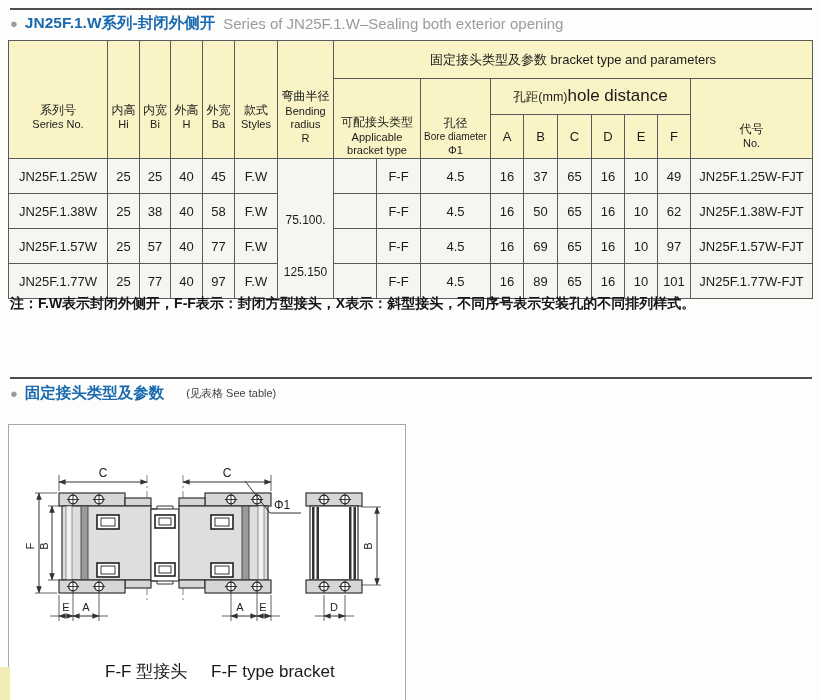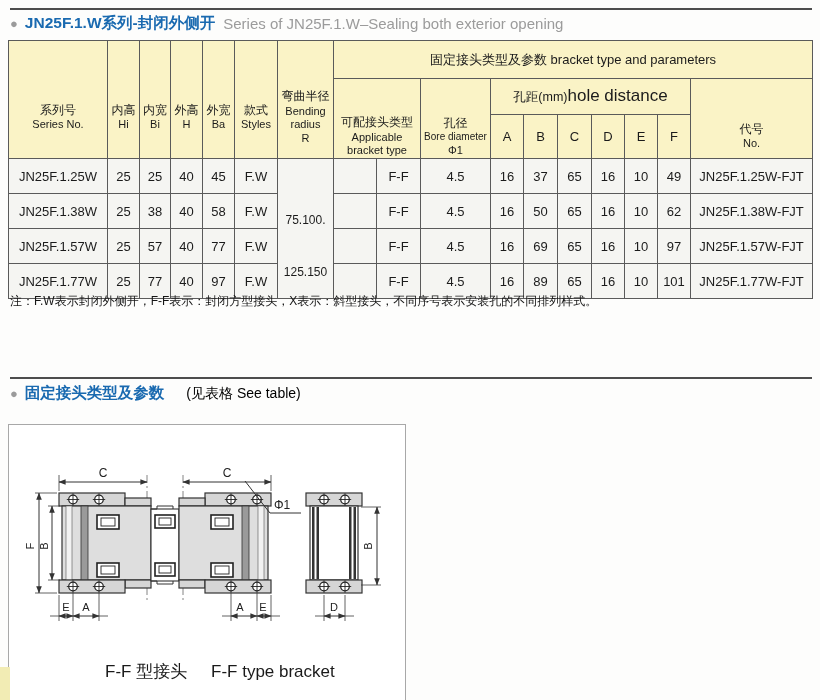--- a/index.html
+++ b/index.html
@@ -7,40 +7,40 @@
     width:820px;height:700px;position:relative;overflow:hidden;
     background:#fdfdfc;
     font-family:"Liberation Sans","DejaVu Sans",sans-serif;
     color:#1b1b1b;
   }
   .rule{position:absolute;left:10px;width:802px;height:2px;background:#4d4d4d;}
   .sec-head{position:absolute;left:10px;display:flex;align-items:center;white-space:nowrap;}
   .bullet{color:#9b9b9b;font-size:13px;margin-right:7px;}
   .sec-zh{color:#1a6ab0;font-weight:bold;font-size:15.5px;margin-right:8px;}
   .sec-en{color:#9b9b9b;font-size:15px;}
-  .sec-note{color:#000000;font-size:14px;margin-left:14px;}
+  .sec-note{color:#404040;font-size:11px;margin-left:14px;}
 
   table.spec{
     position:absolute;left:8px;top:40px;width:804px;
     border-collapse:collapse;table-layout:fixed;
   }
   table.spec td,table.spec th{
     border:1px solid #5a5a5a;padding:0;margin:0;
     text-align:center;vertical-align:middle;
     font-weight:normal;font-size:13px;color:#1b1b1b;overflow:hidden;
   }
   .hd{background:#faf3c6;}
   .dc{background:#f5f5f2;}
   .l1{display:block;line-height:1.3;font-size:12px;margin-top:36px;}
   .l2{display:block;line-height:1.25;font-size:11px;}
   .l3{display:block;line-height:1.25;font-size:10px;}
   .code-cell{font-size:12.5px;}
 
   .notes{position:absolute;left:10px;top:291px;width:802px;font-size:13px;line-height:1.75;color:#161616;}
-  .notes .zh{font-size:12px;}
+  .notes .zh{font-size:14px;font-weight:bold;}
 
   .panel{
     position:absolute;left:8px;top:424px;width:396px;height:290px;
     background:#ffffff;border:1px solid #a8a8a8;
   }
   .corner-strip{position:absolute;left:0;top:667px;width:10px;height:33px;background:#f2ecb4;}
 
   svg text{font-family:"Liberation Sans","DejaVu Sans",sans-serif;}
   .dt{font-size:12px;fill:#222;}
   .dts{font-size:11px;fill:#222;}

